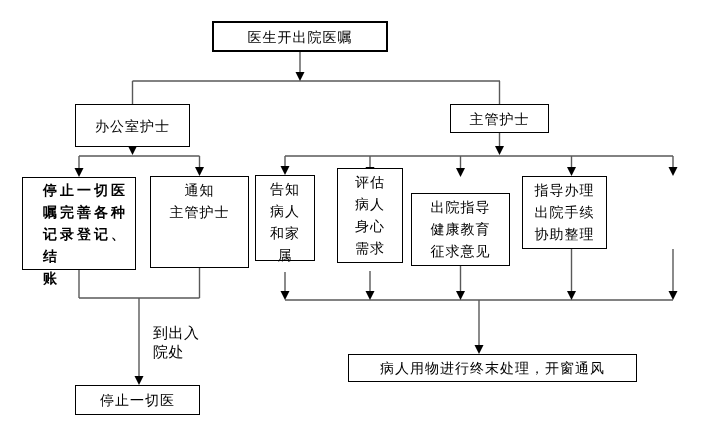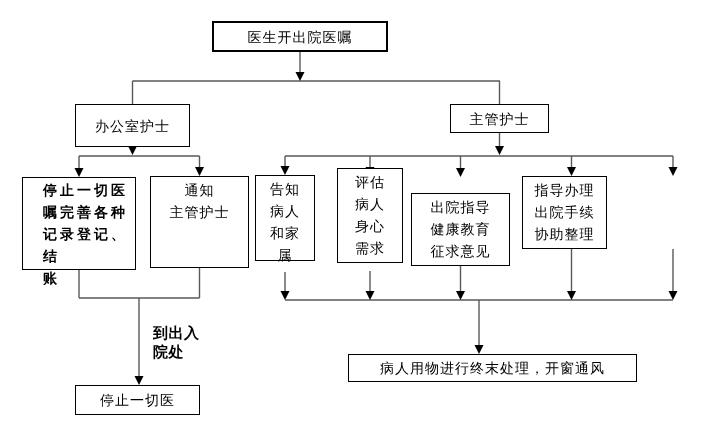--- a/index.html
+++ b/index.html
@@ -18,21 +18,21 @@
     text-align:center;padding-top:2px;
   }
   .node.mid{align-items:center;padding-top:0;white-space:nowrap;}
   .node.thick{border-width:2px;}
   .node.leftalign{justify-content:flex-start;text-align:left;
     letter-spacing:3px;padding:1px 4px 0 20px;font-weight:bold;}
   .lbl{white-space:pre-line;display:block;}
   .mid .lbl{white-space:nowrap;}
   .edge-label{
     position:absolute;font-size:15px;line-height:19px;
-    white-space:pre-line;letter-spacing:0.5px;font-weight:bold;
+    white-space:pre-line;letter-spacing:0.5px;
   }
 </style>
 </head>
 <body>
 
 <div id="canvas">
 
   <svg class="wires" viewBox="0 0 714 441" xmlns="http://www.w3.org/2000/svg">
     <g stroke="#595959" stroke-width="1.4" fill="none">
 

